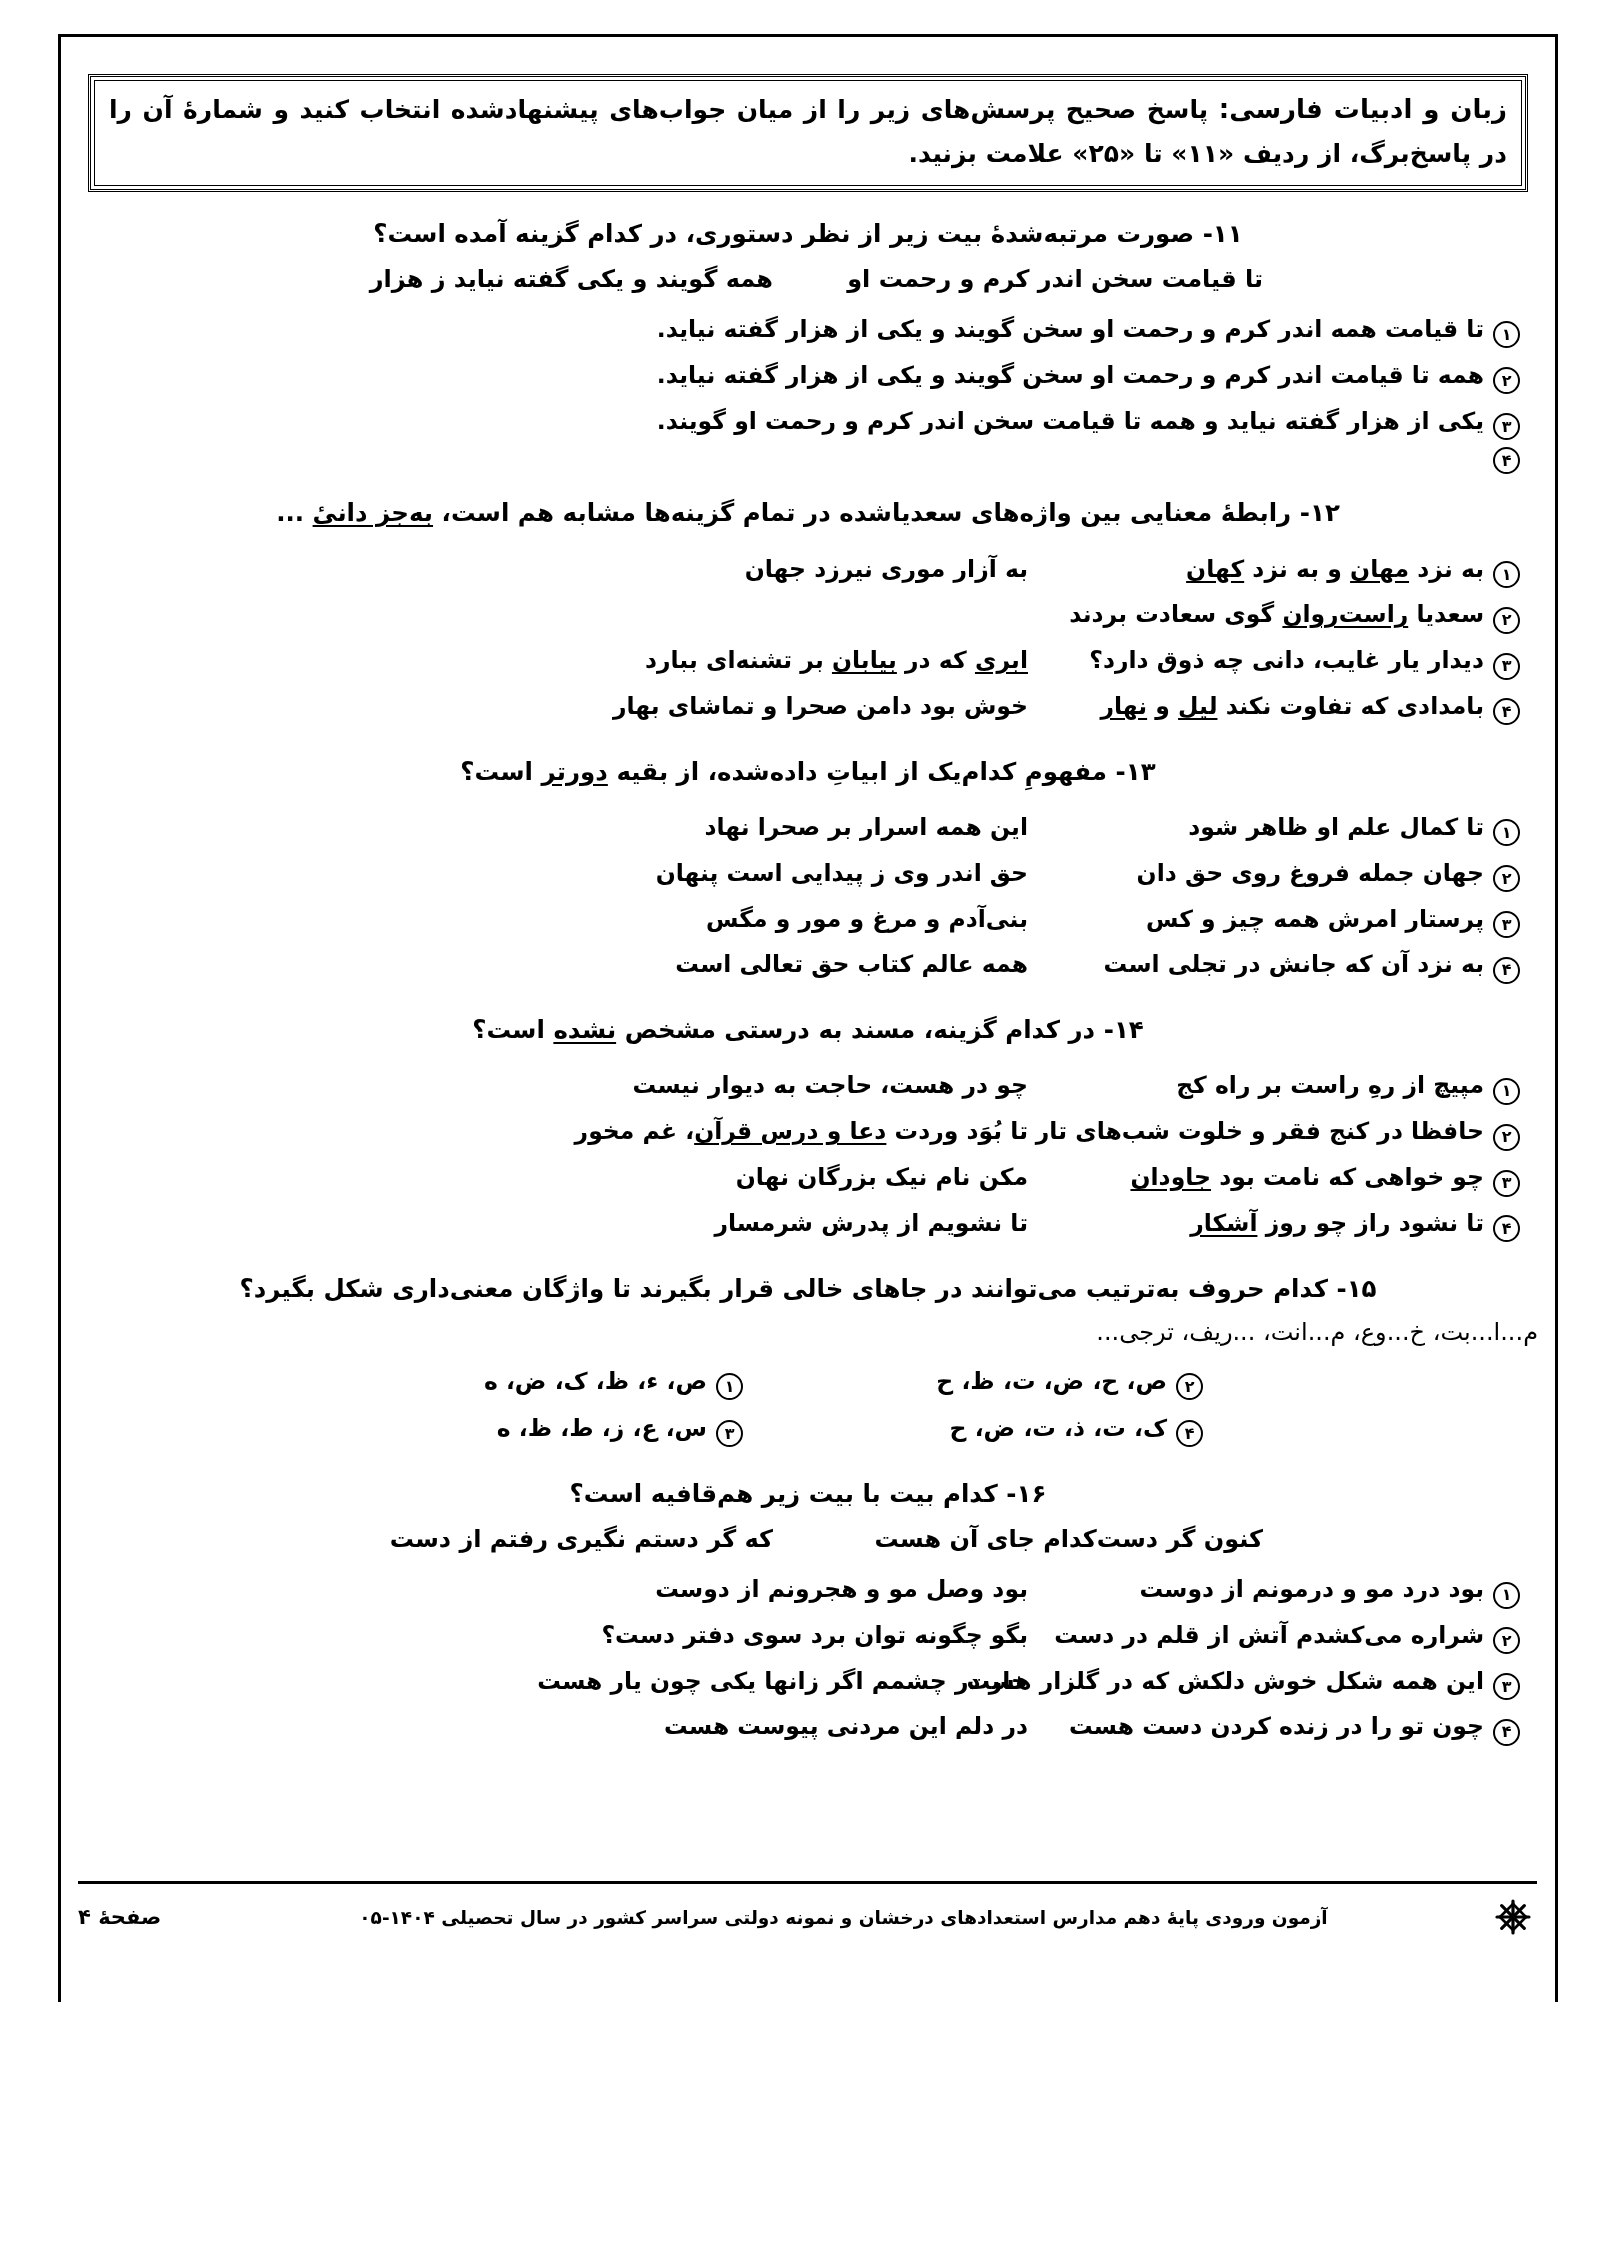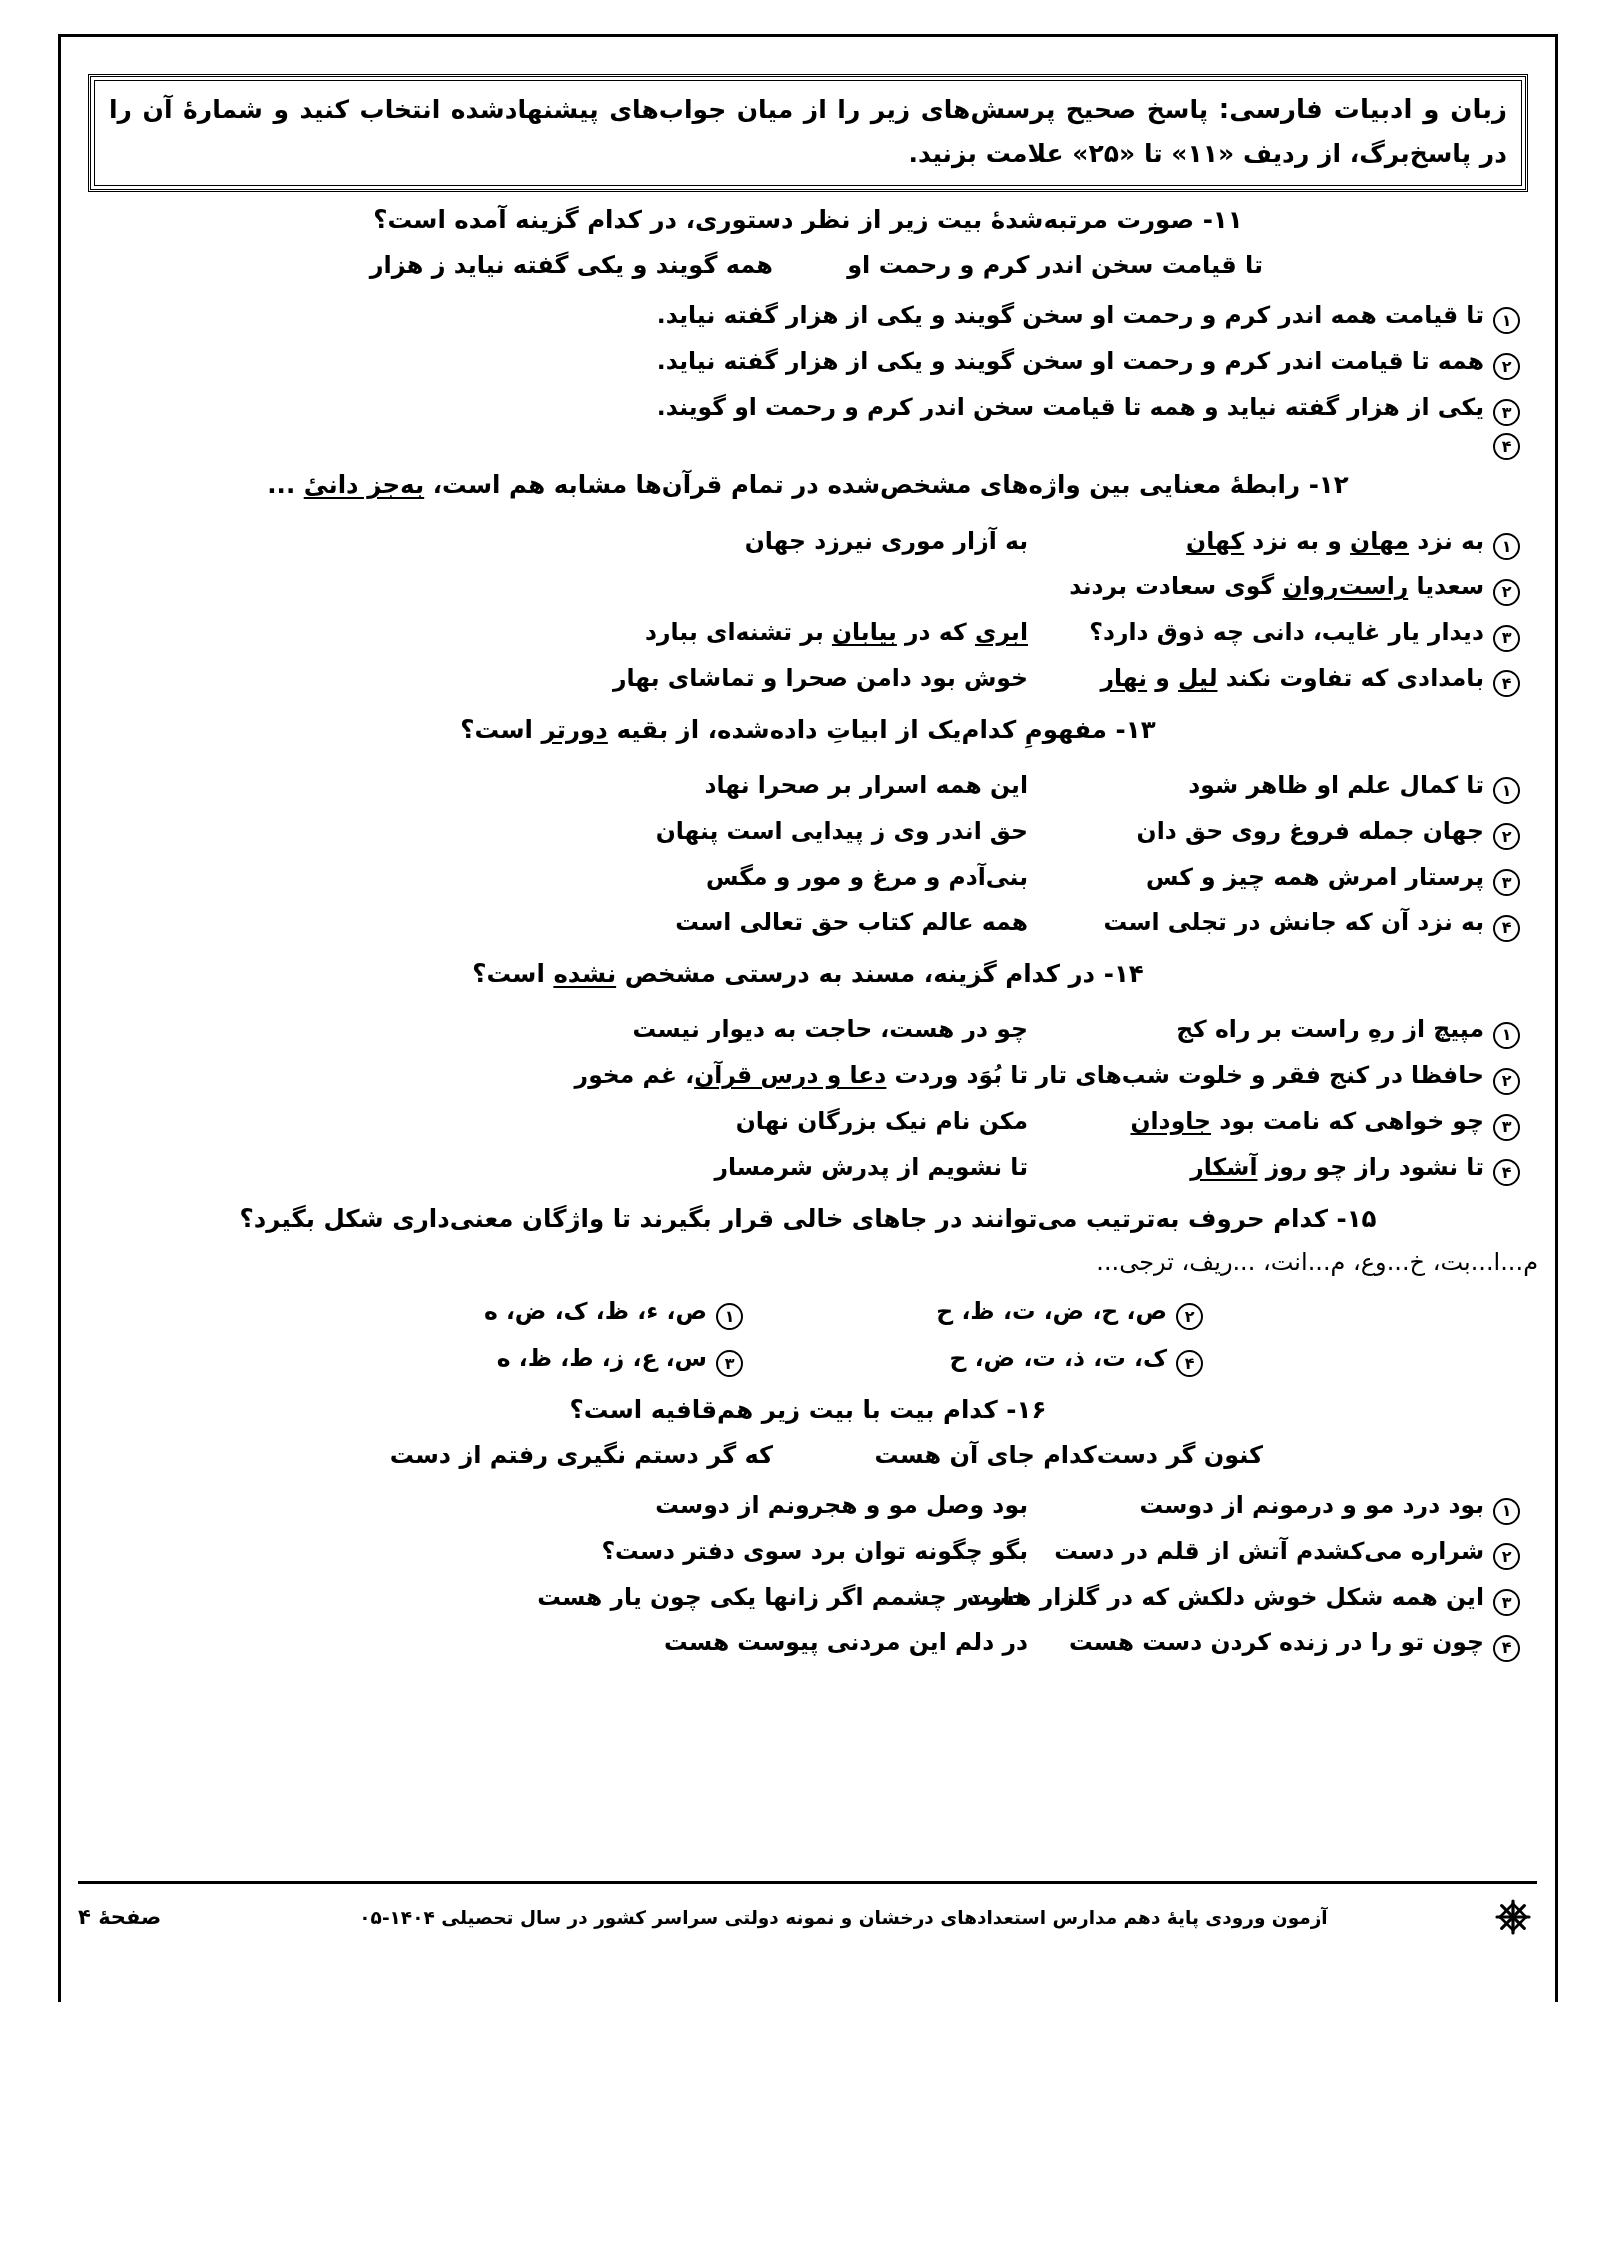--- a/index.html
+++ b/index.html
@@ -60,21 +60,21 @@
     font-weight: 600;
     text-align: justify;
     text-align-last: right;
   }
   .banner-subject {
     font-weight: 800;
     font-size: 26px;
   }
   
   .question {
-    margin-top: 8px;
+    margin-top: 22px;
   }
   .q-stem {
     font-size: 24.5px;
     font-weight: 700;
     line-height: 1.6;
     text-align: center;
     padding: 0 12px;
   }
   .q-stem .num {
     font-weight: 700;
@@ -252,21 +252,21 @@
         </div>
         <div class="opt-line single">
           <span class="bullet">۴</span>
         </div>
       </div>
     </div>
 
     <div class="question">
       <div class="q-stem">
         <span class="num">۱۲-</span>
-        <span>رابطهٔ معنایی  بین واژه‌های مشخص‌شده در تمام قرآن‌ها مشابه هم است، </span><span class="u">به‌جز دانیٔ</span><span> ...</span>
+        <span>رابطهٔ معنایی  بین واژه‌های سعدیا‌شده در تمام گزینه‌ها مشابه هم است، </span><span class="u">به‌جز دانیٔ</span><span> ...</span>
       </div>
       <div class="options">
         <div class="opt-line two">
           <span class="bullet">۱</span>
           <span class="col-a"><span>به نزد </span><span class="u">مهان</span><span> و به نزد </span><span class="u">کهان</span></span>
           <span class="col-b">به آزار موری نیرزد جهان</span>
         </div>
         <div class="opt-line two">
           <span class="bullet">۲</span>
           <span class="col-a"><span>سعدیا </span><span class="u">راست‌روان</span><span> گوی سعادت بردند</span></span>

